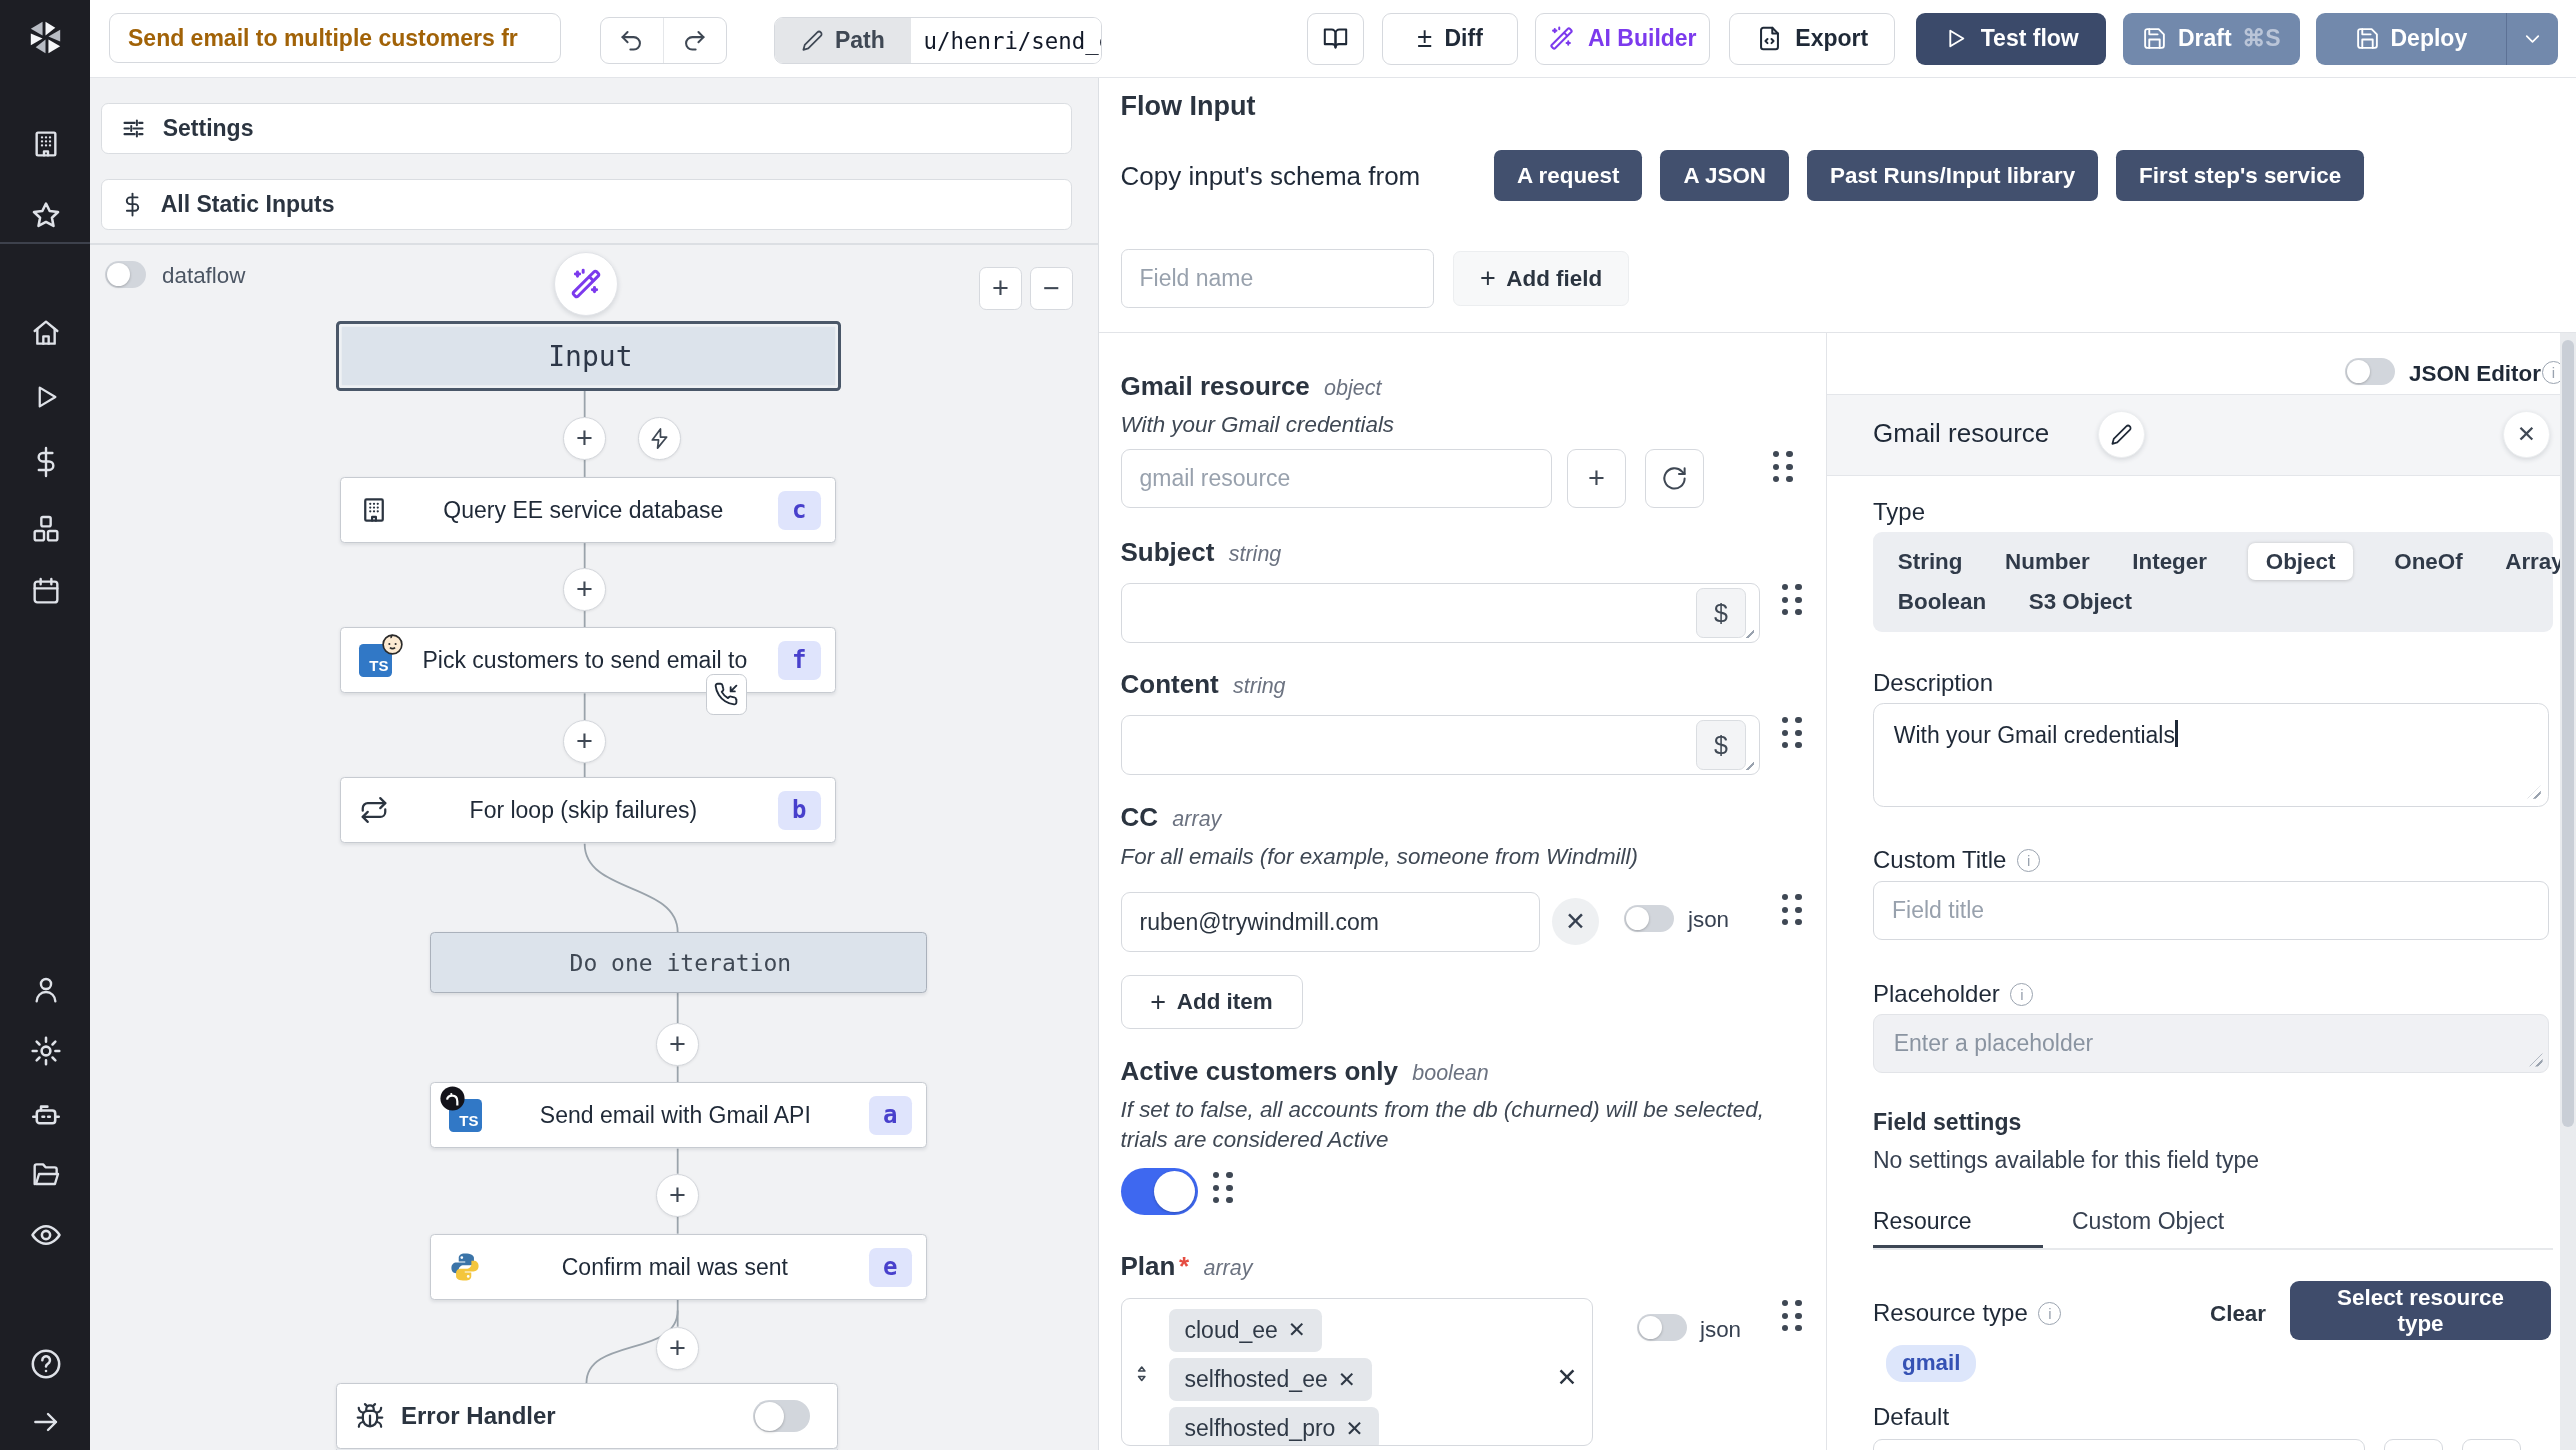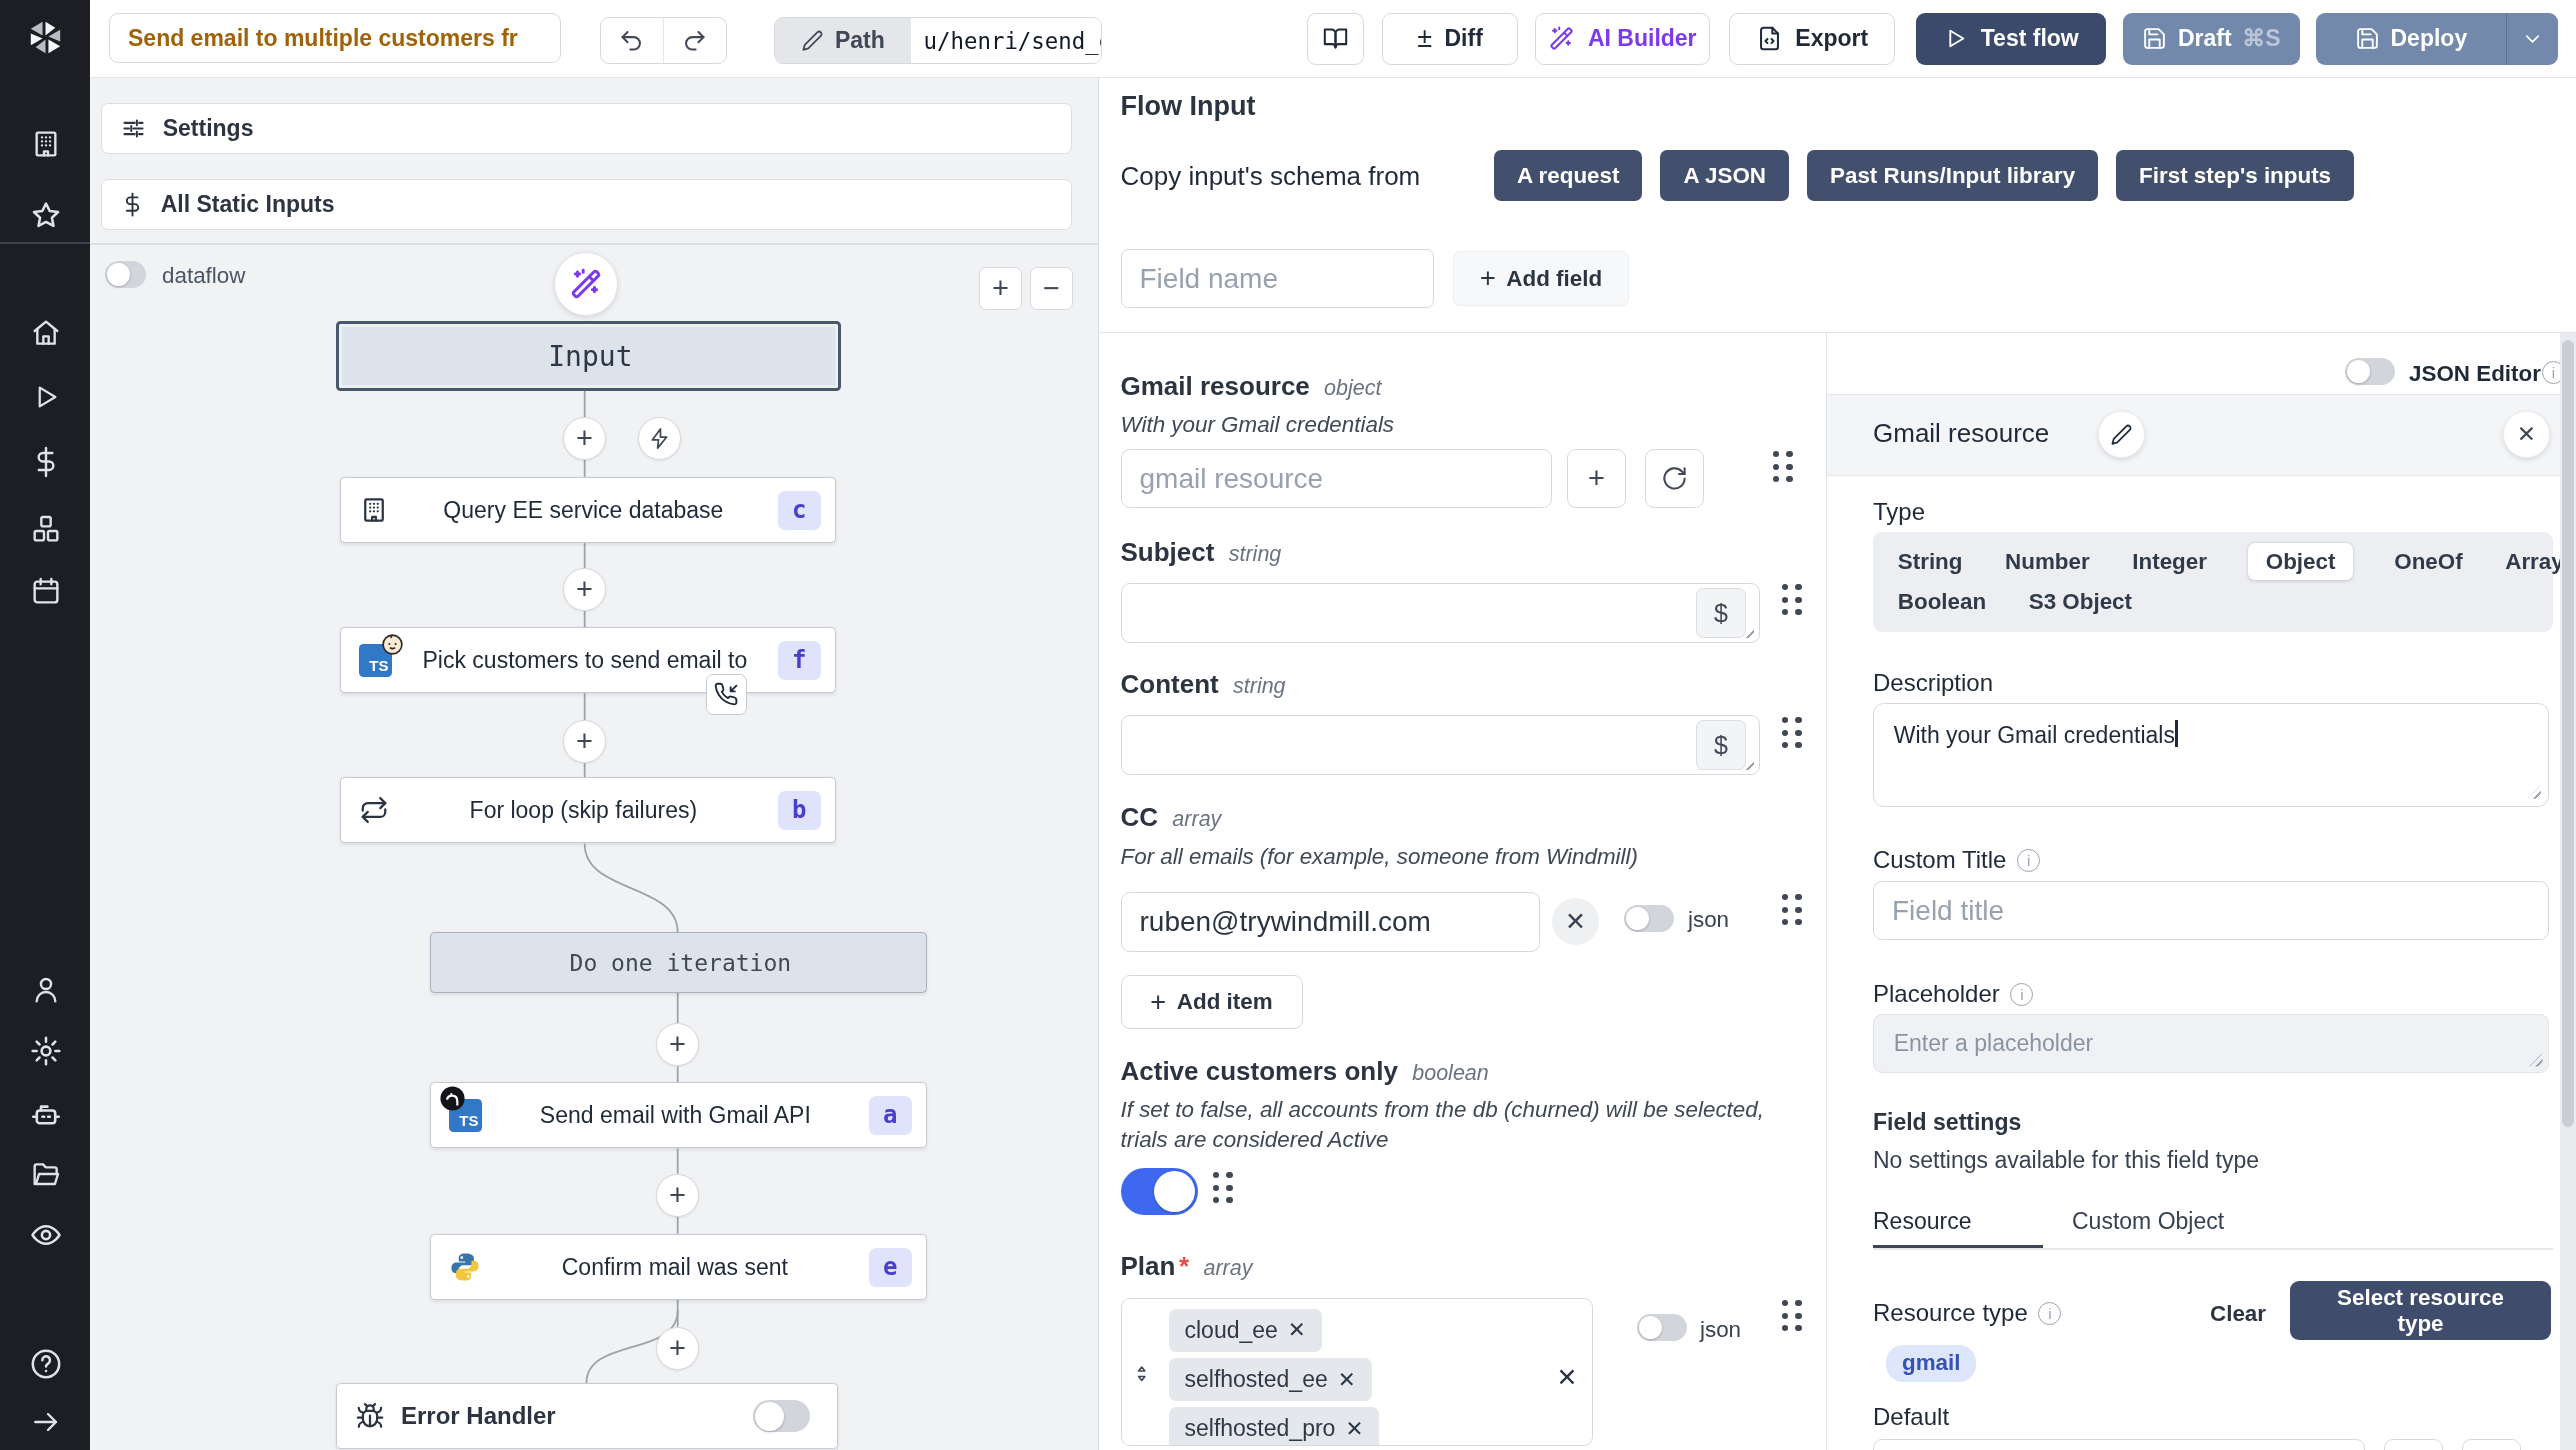--- a/index.html
+++ b/index.html
@@ -44,21 +44,21 @@
   .node .lbl { flex:1; text-align:center; }
   .node-badge { width:43px; height:39px; border-radius:7.2px; background:#dfe4fc; color:#4840cc; font-weight:bold; font-family:"DejaVu Sans Mono", monospace; font-size:24px; display:flex; align-items:center; justify-content:center; }
   .mono { font-family:"DejaVu Sans Mono", monospace; }
   .plus-circ { position:absolute; width:43px; height:43px; border-radius:50%; background:#fff; border:1.8px solid #d4d7dc; box-shadow:0 0.9px 2.7px rgba(0,0,0,.08); display:flex; align-items:center; justify-content:center; font-size:29px; color:#3f4854; cursor:pointer; }
   .ts-ic { position:relative; width:33px; height:33px; background:#3178c6; border-radius:4.5px; flex:none; }
   .ts-ic span { position:absolute; right:3.6px; bottom:2.7px; color:#fff; font-weight:bold; font-size:15px; }
 
   
   .mhead { position:absolute; left:1099px; top:78px; width:1477px; height:255px; background:#fff; border-bottom:0.9px solid #e2e4e8; z-index:10; }
   .dark-btn { background:#42506e; color:#fff; font-weight:bold; font-size:22.4px; border:none; border-radius:7.2px; padding:0 23px; height:51px; display:flex; align-items:center; cursor:pointer; }
-  .ghost-input { border:1.8px solid #d6d9de; border-radius:7.2px; background:#fff; font-size:28px; color:#2b3440; padding:0 18px; font-family:"Liberation Sans", sans-serif; }
+  .ghost-input { border:1.8px solid #d6d9de; border-radius:7.2px; background:#fff; font-size:23px; color:#2b3440; padding:0 18px; font-family:"Liberation Sans", sans-serif; }
   .ghost-input::placeholder { color:#98a1ad; }
 
   
   .formp { position:absolute; left:1099px; top:333px; width:727px; height:1118px; background:#fff; overflow:hidden; }
   .fld-h { position:absolute; display:flex; align-items:baseline; gap:14.3px; }
   .fld-h b { font-size:26px; color:#2b3440; }
   .fld-h i { font-size:21.5px; color:#6b7280; }
   .req { color:#e54d42; font-weight:bold; font-size:26px; }
   .desc { position:absolute; font-style:italic; font-size:22.4px; color:#3f4854; }
   .txtarea { position:absolute; border:1.8px solid #d6d9de; border-radius:9px; background:#fff; }
@@ -412,21 +412,21 @@
   <div class="abs" style="left:246px;top:1371px;width:502px;height:8px;background:#e7eaee;border:0.9px solid #d5d8dd;border-top:none;border-radius:0 0 4.5px 4.5px"></div>
 </section>
 
 <section class="mhead">
   <h1 class="abs" style="left:21.5px;top:12.5px;font-size:27px;color:#2b3440">Flow Input</h1>
   <span class="abs" style="left:21.5px;top:83px;font-size:26px;color:#1f2937">Copy input's schema from</span>
   <div class="abs" style="left:395px;top:72px;display:flex;gap:18px">
     <button class="dark-btn">A request</button>
     <button class="dark-btn">A JSON</button>
     <button class="dark-btn">Past Runs/Input library</button>
-    <button class="dark-btn">First step's inputs</button>
+    <button class="dark-btn">First step's service</button>
   </div>
   <input class="ghost-input abs" style="left: 21.5px; top: 171px; width: 313px; height: 59px;" placeholder="Field name">
   <button class="abs" style="left:354px;top:173px;width:176px;height:55px;background:#f7f8f9;border:1.8px solid #eceef0;border-radius:7.2px;font-size:22.4px;font-weight:bold;color:#2b3440;display:flex;align-items:center;justify-content:center;gap:10.7px;cursor:pointer">
     <span style="font-weight:normal;font-size:27px">+</span>
     <span>Add field</span>
   </button>
 </section>
 
 <section class="formp">
 

